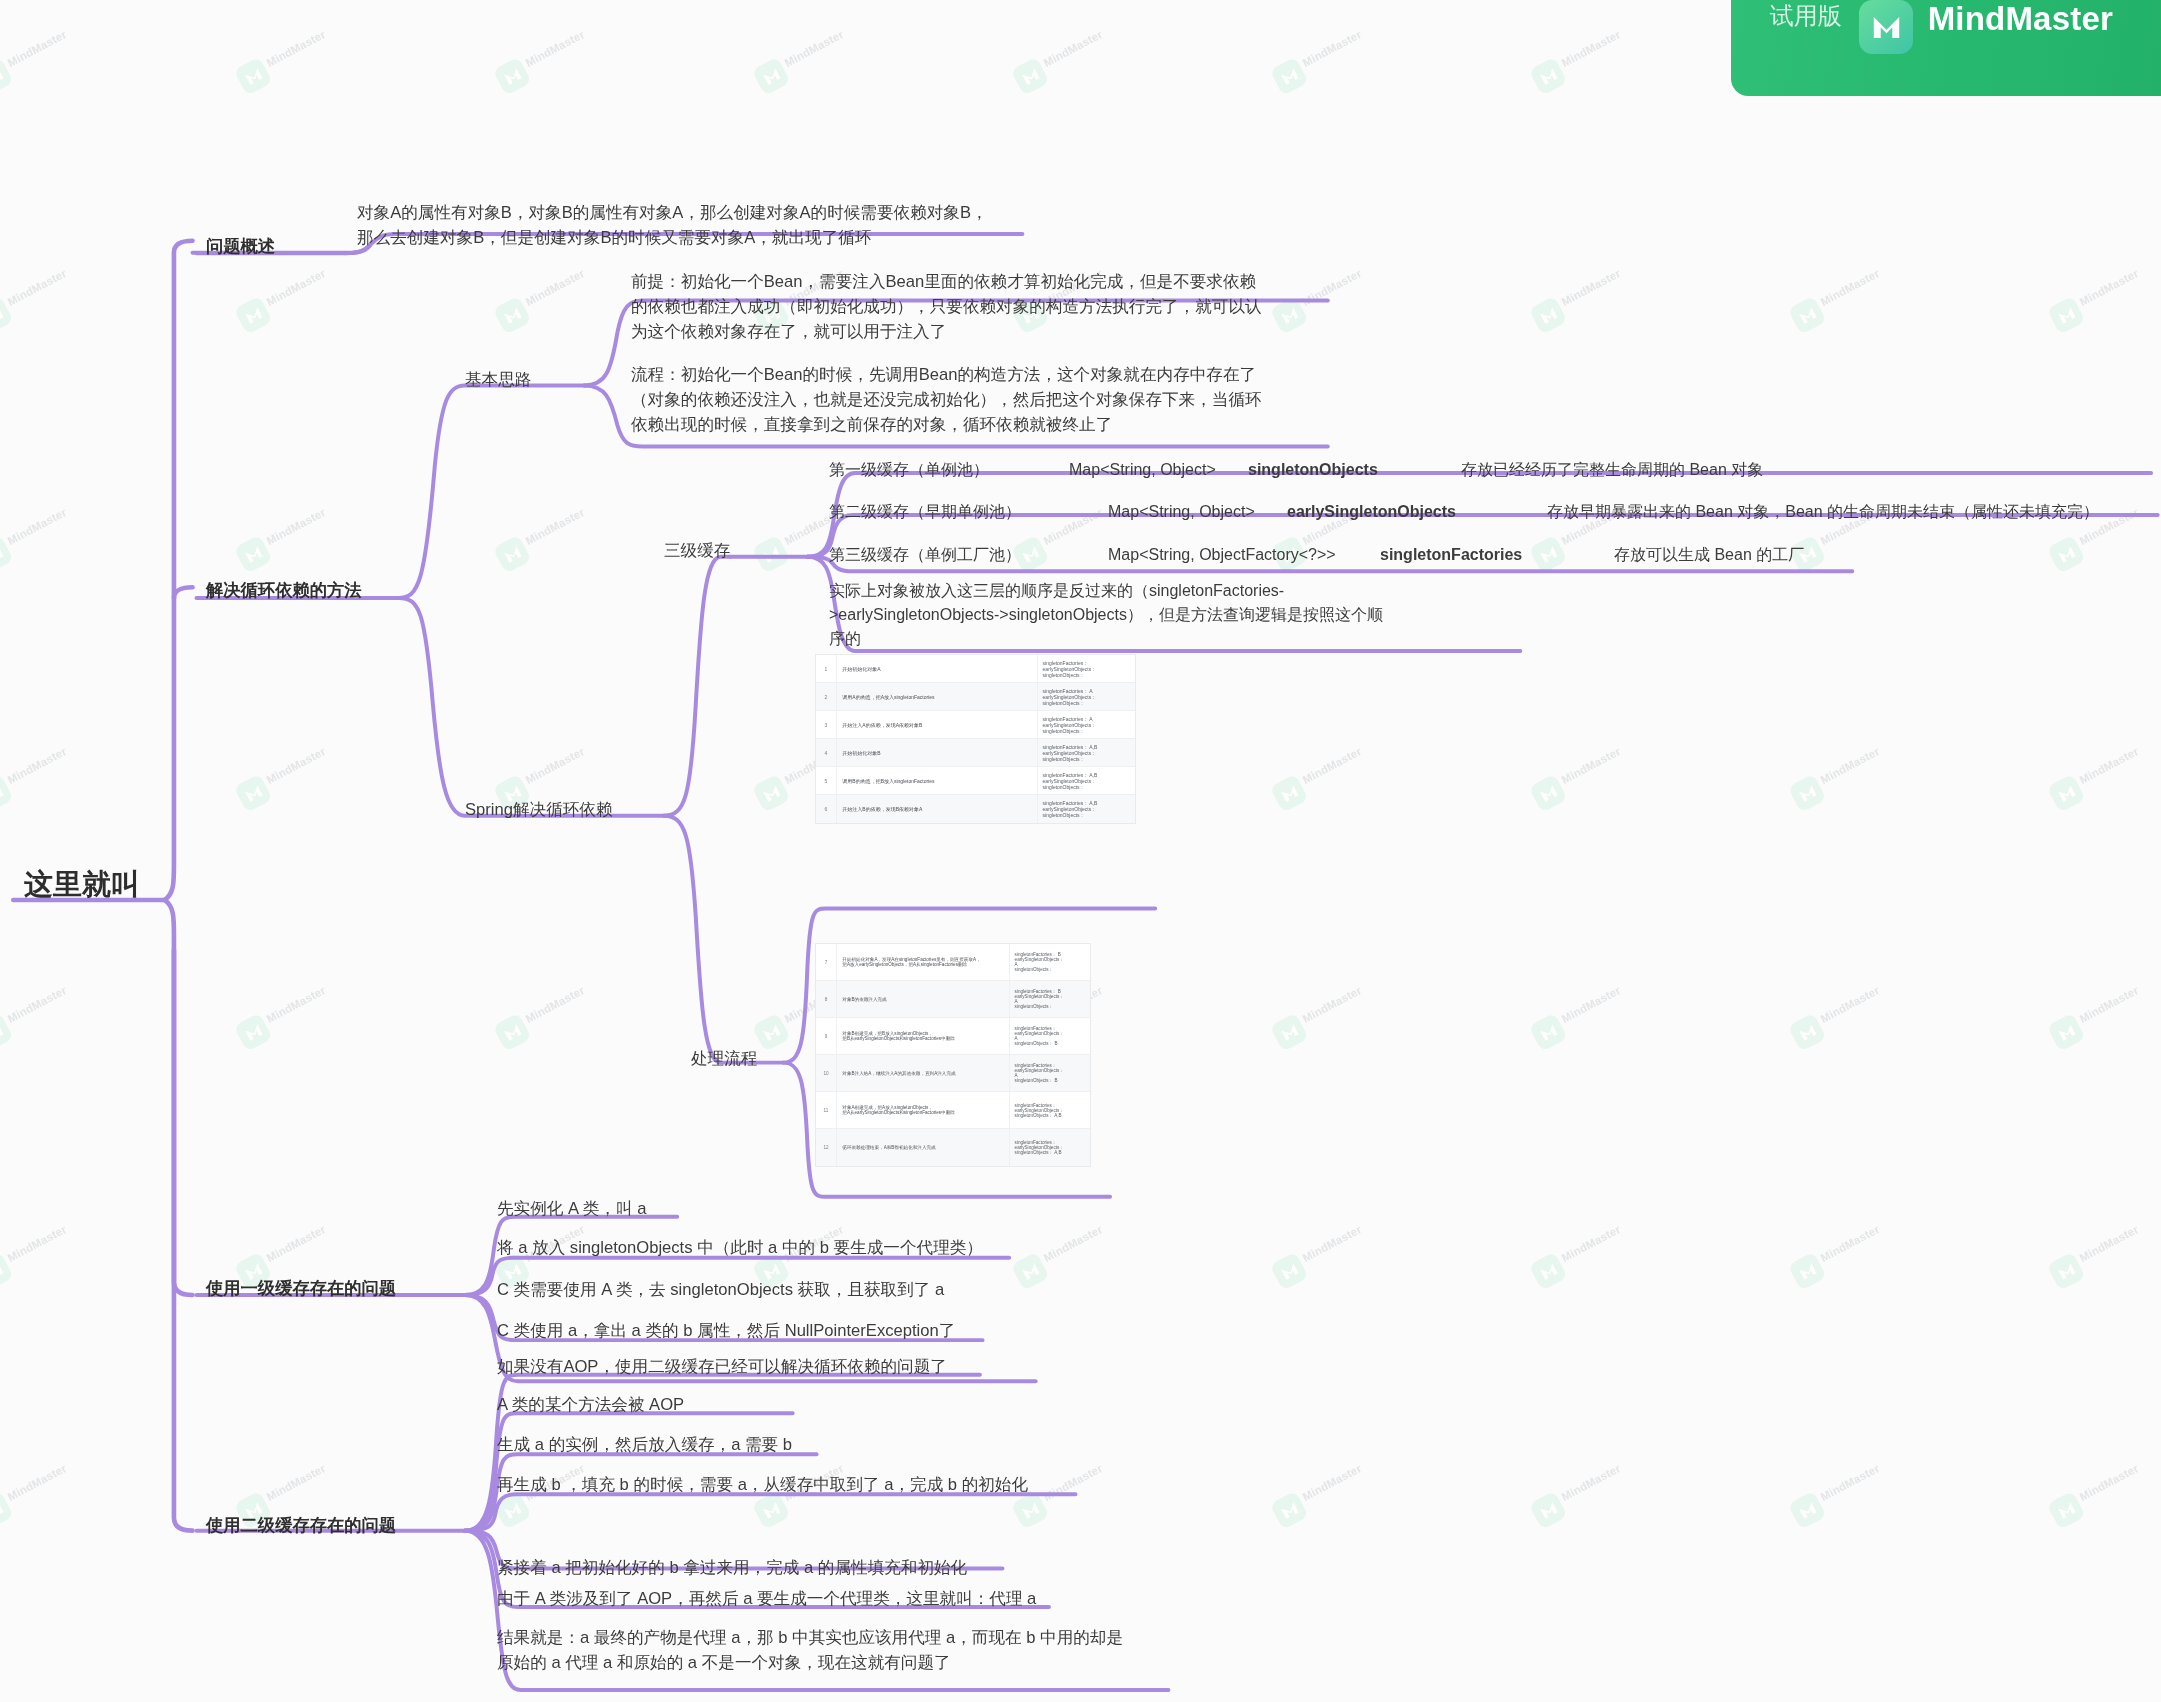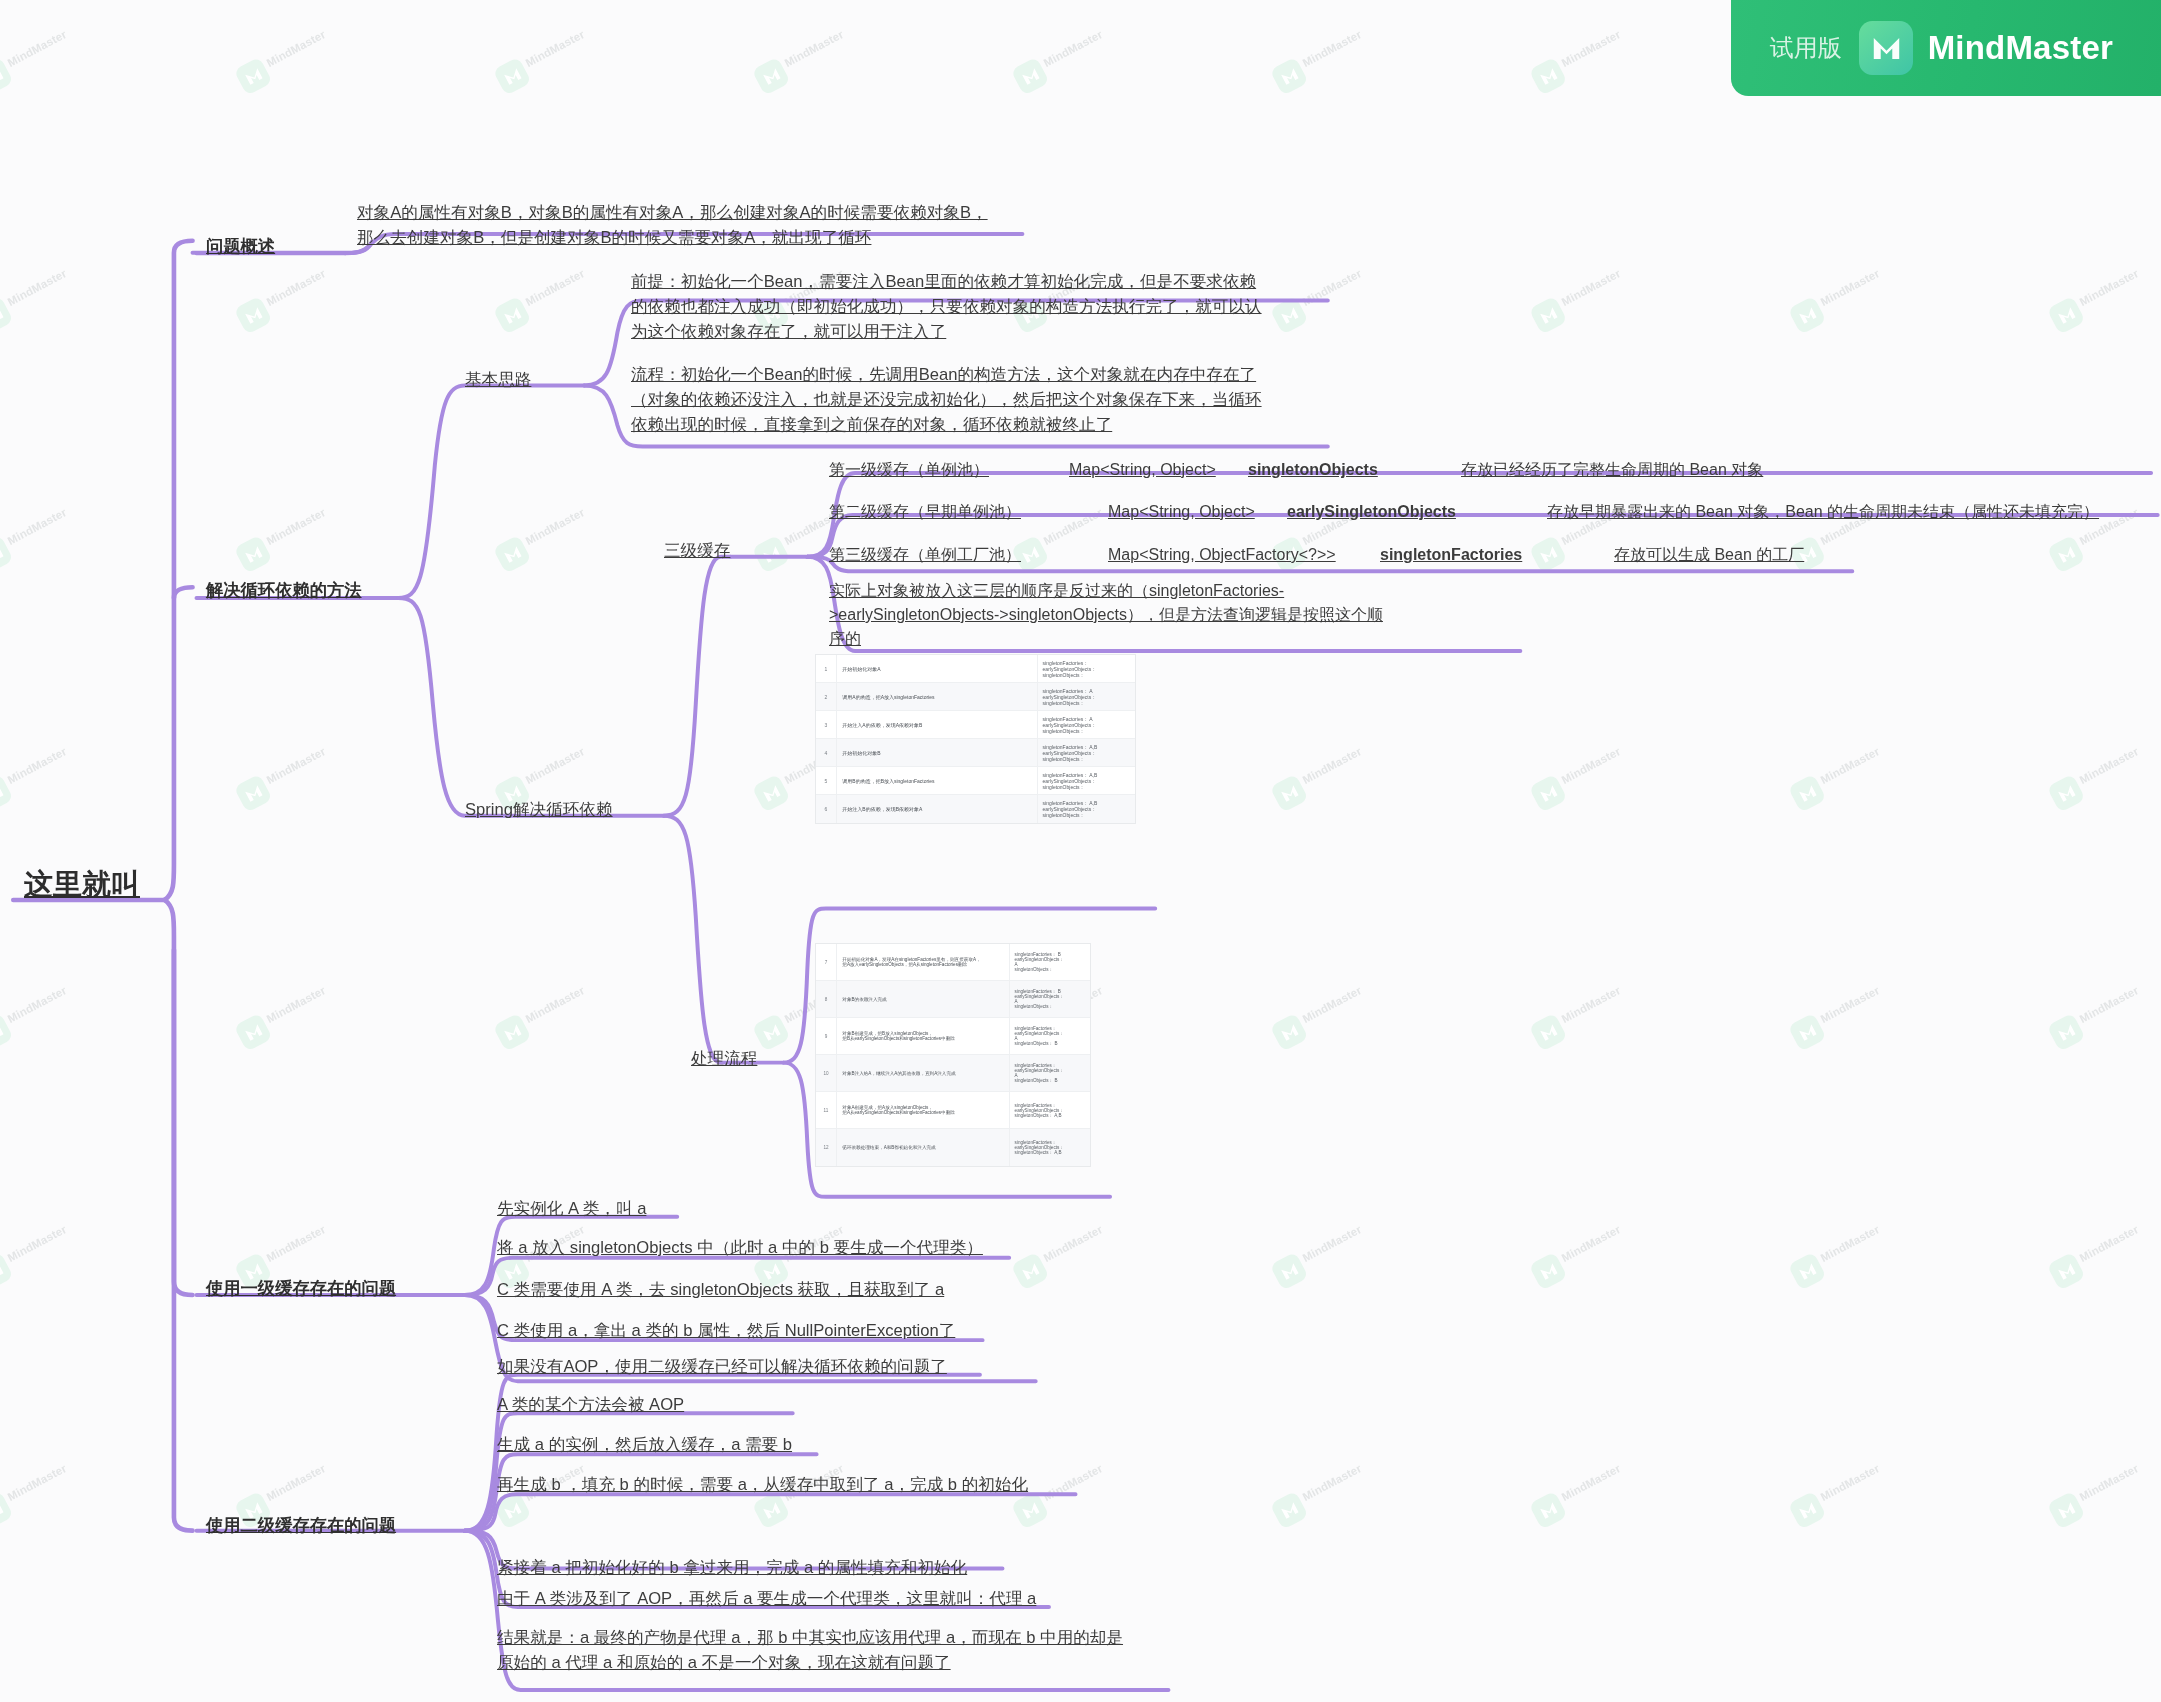--- a/index.html
+++ b/index.html
@@ -34,21 +34,21 @@
     letter-spacing:0.2px;white-space:nowrap;
     font-family:"Liberation Sans",sans-serif;
   }
 
   
   #brand-badge{
     position:absolute;top:0;right:0;
     width:430px;height:96px;
     background:linear-gradient(100deg,#2fbf77 0%,#27b86f 55%,#23b169 100%);
     border-bottom-left-radius:17.3px;
-    display:flex;align-items:center;justify-content:flex-end;
+    display:flex;justify-content:flex-end;
     padding-right:48px;box-sizing:border-box;
     z-index:40;
   }
   #brand-badge .trial{
     color:#d9f3e5;font-size:24px;margin-right:17.3px;
     font-family:"Liberation Sans",sans-serif;
   }
   #brand-badge .logo-sq{
     width:54px;height:54px;border-radius:13.3px;
     background:linear-gradient(140deg,#66dd9c,#3fc4a6);
@@ -64,21 +64,20 @@
   
   #wires{position:absolute;left:0;top:0;width:2161px;height:1703px;z-index:1;pointer-events:none;}
   #wires path{fill:none;stroke:#a88ae0;stroke-linecap:round;}
 
   
   .node{
     position:absolute;z-index:5;
     color:#3a3a3a;
     white-space:pre;
     line-height:1.5;
-    text-decoration:underline;
   }
   .root{
     font-size:29px;font-weight:bold;color:#2d2d2d;
     font-family:"Liberation Sans",sans-serif;
   }
   .lvl1{
     font-size:17.3px;font-weight:bold;color:#2f2f2f;
     font-family:"Liberation Sans",sans-serif;
   }
   .lvl2{

